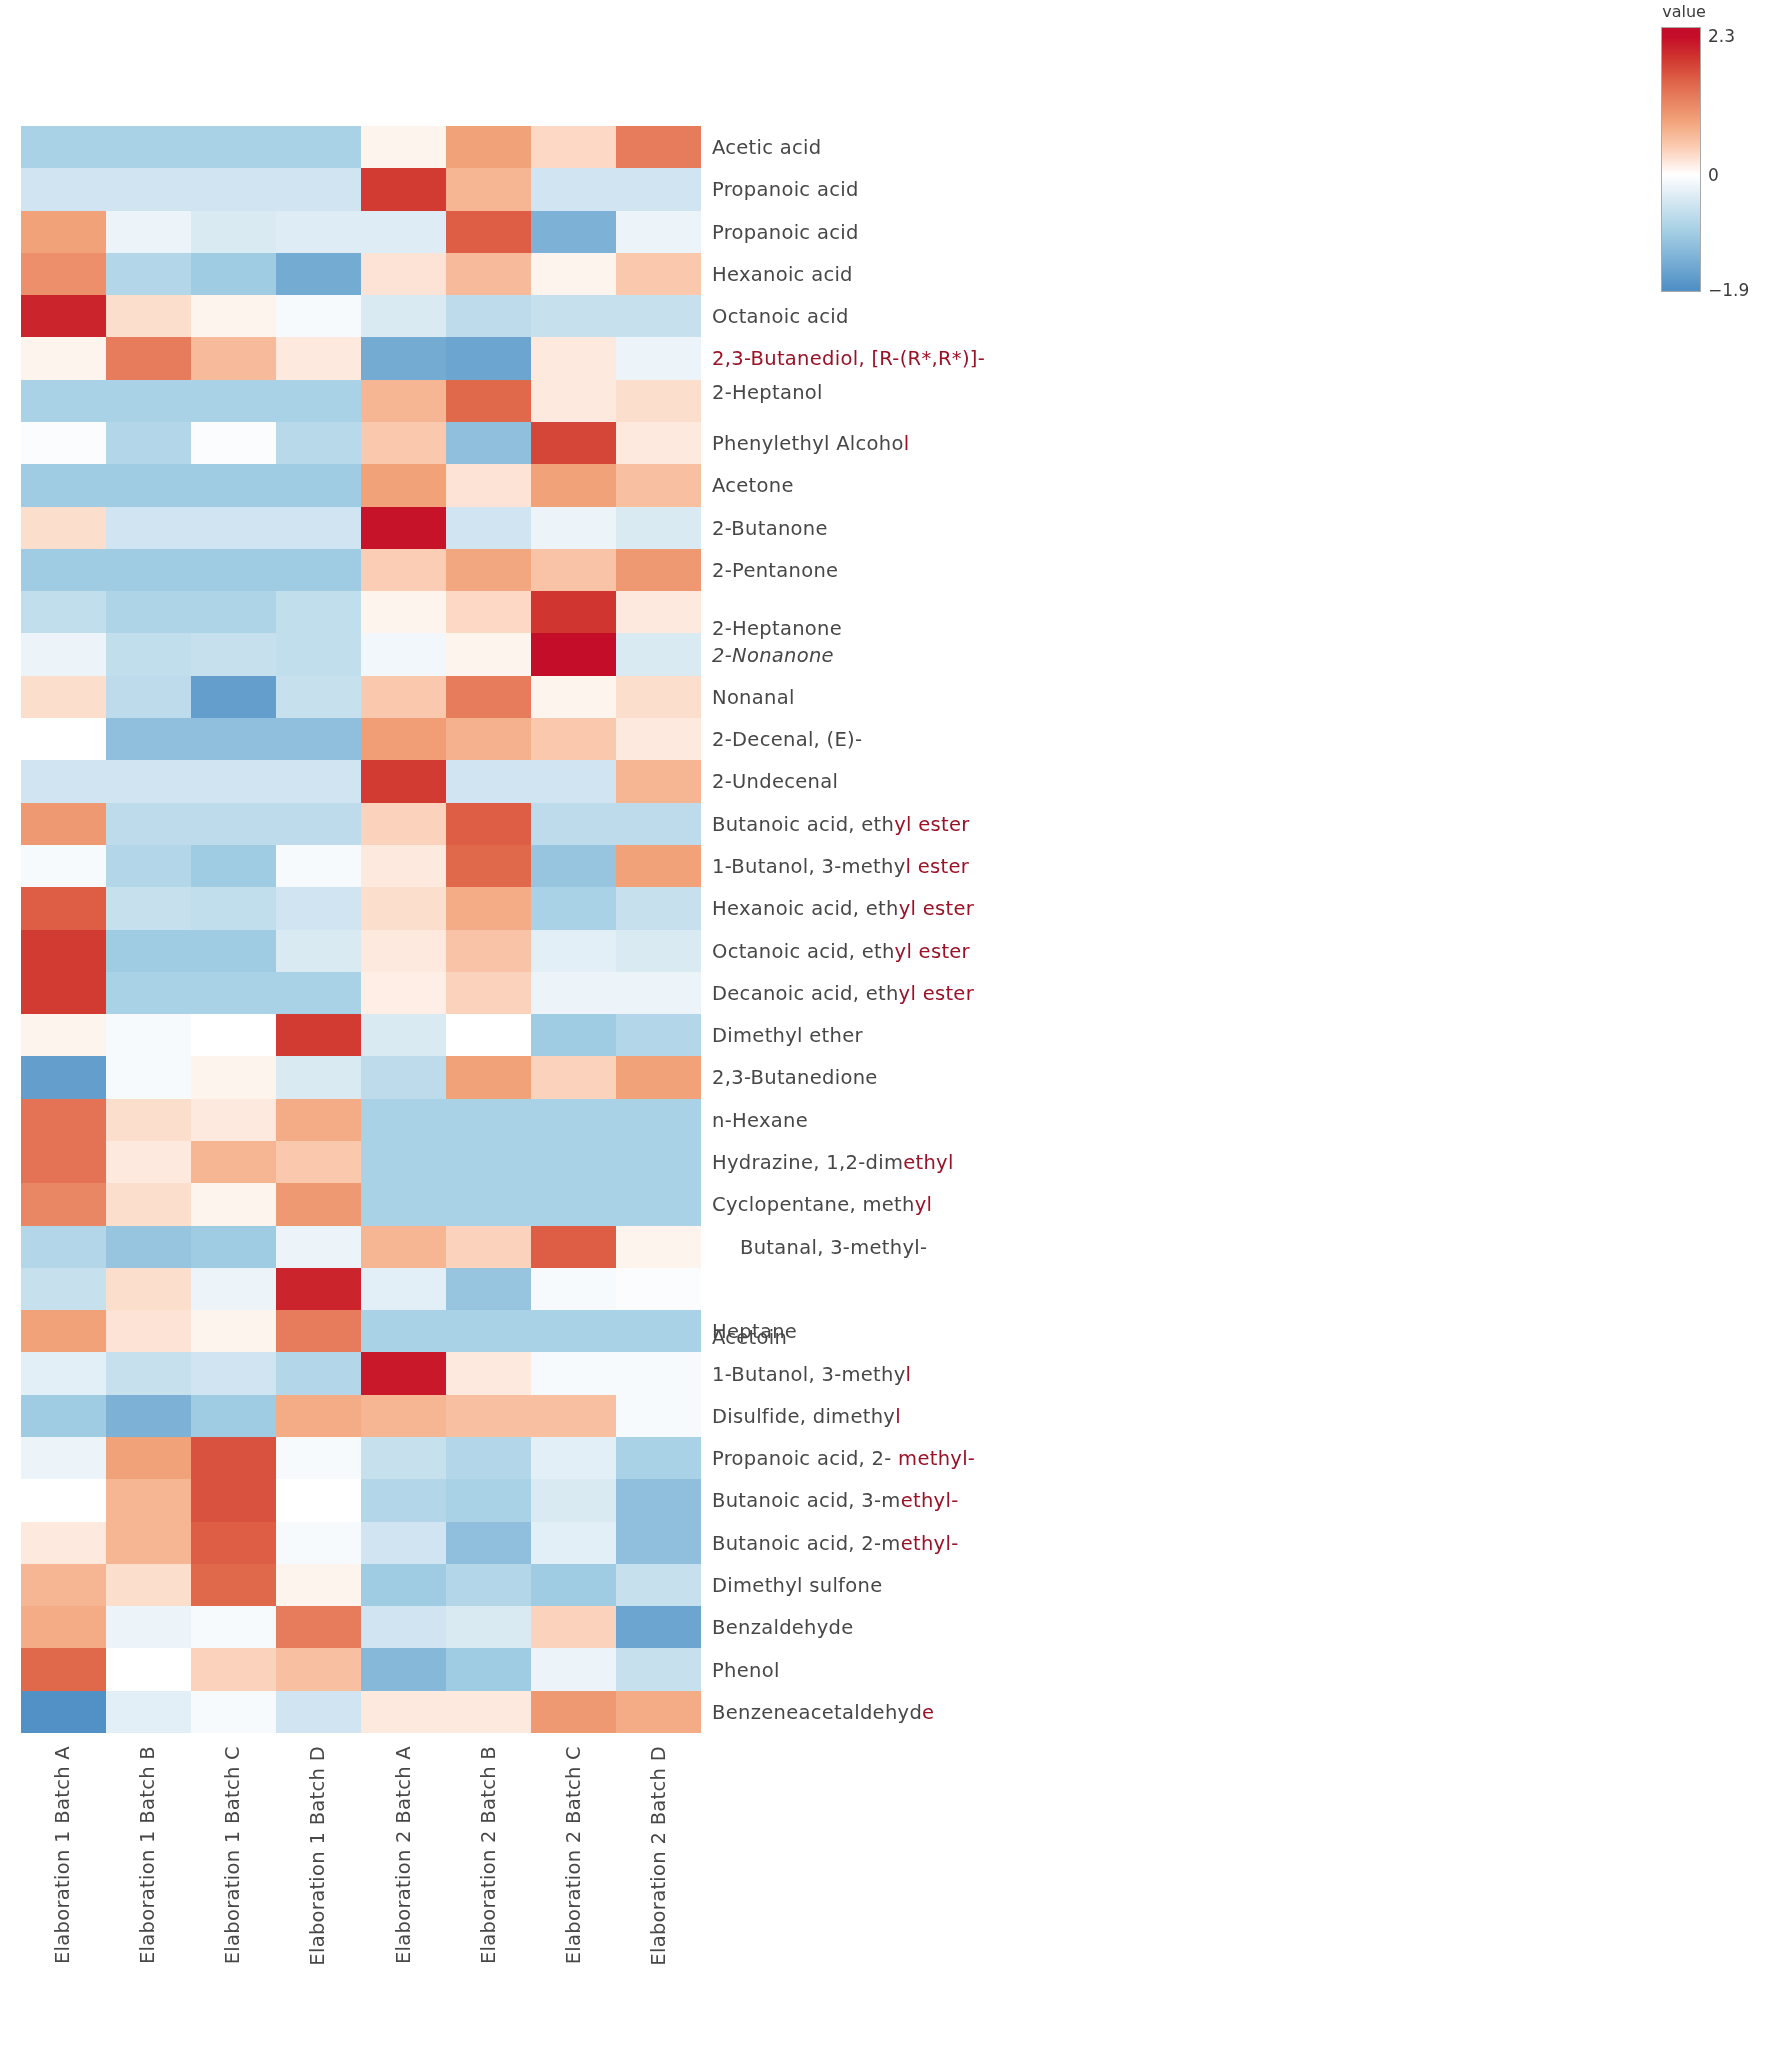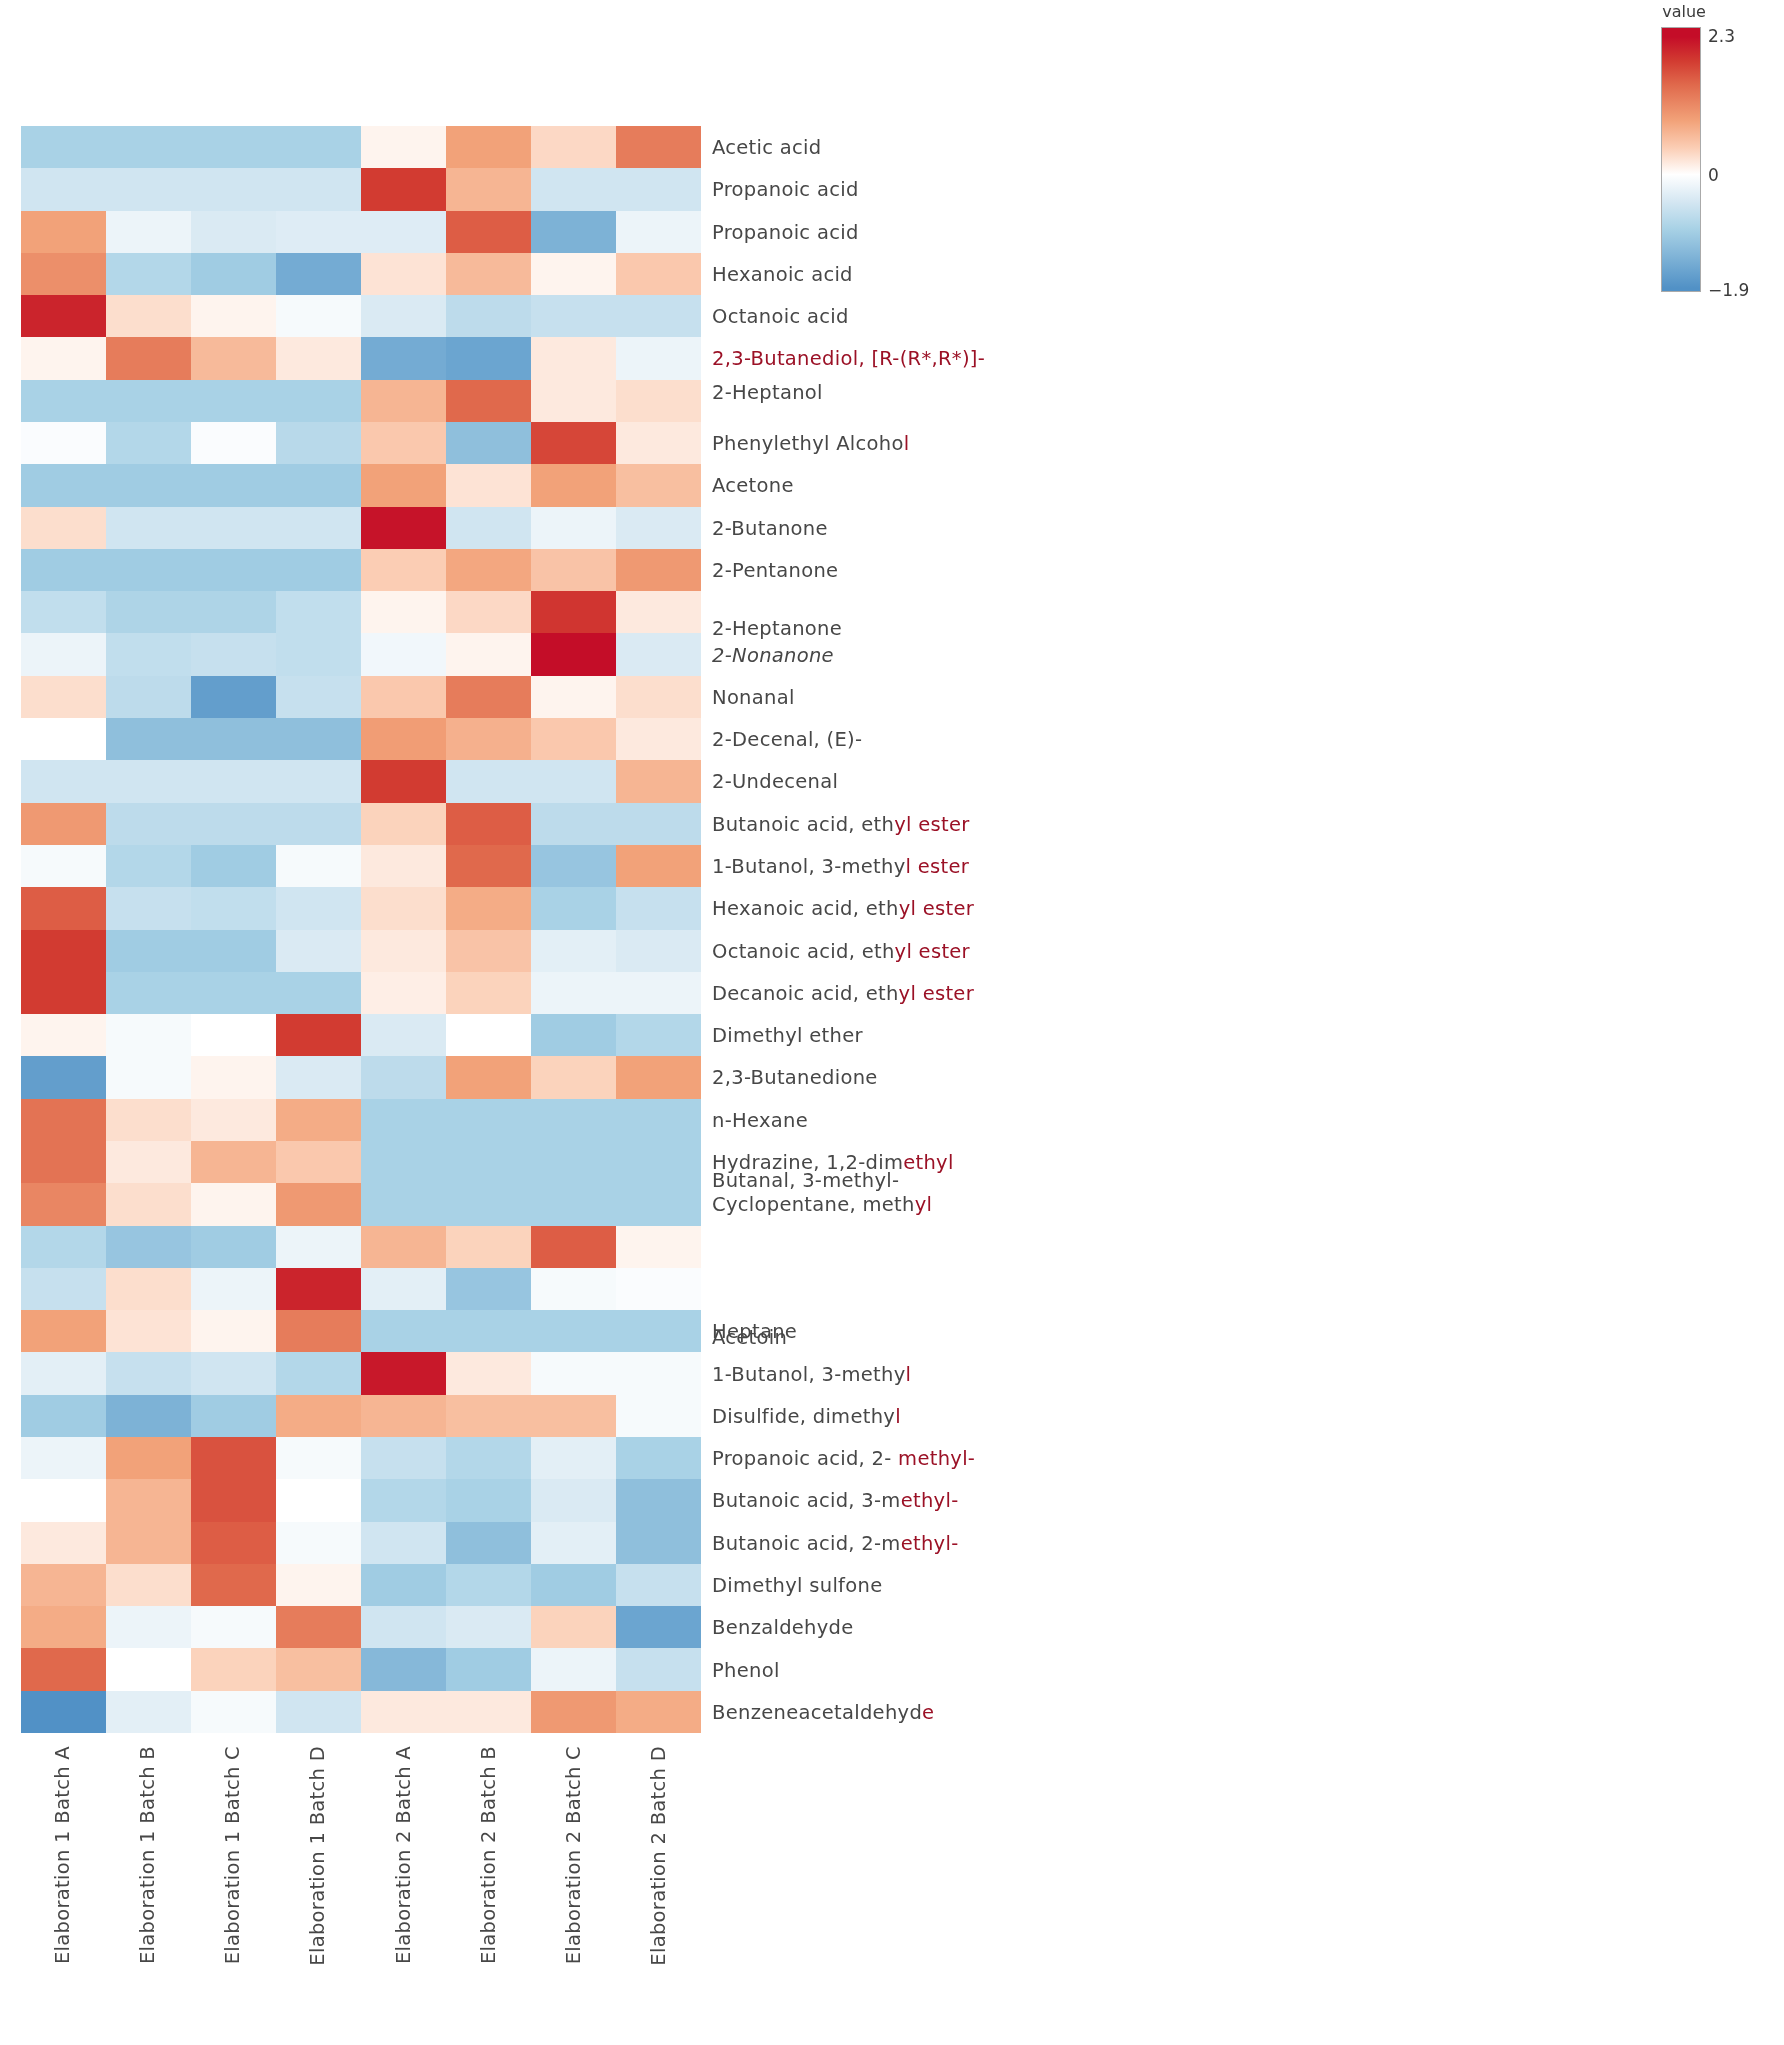--- a/index.html
+++ b/index.html
@@ -350,21 +350,21 @@
       <div class="rowlabel" style="top: 824px;"><span>Butanoic acid, eth</span><span class="redpart">yl ester</span></div>
       <div class="rowlabel" style="top: 866px;"><span>1-Butanol, 3-methy</span><span class="redpart">l ester</span></div>
       <div class="rowlabel" style="top: 908px;"><span>Hexanoic acid, eth</span><span class="redpart">yl ester</span></div>
       <div class="rowlabel" style="top: 951px;"><span>Octanoic acid, eth</span><span class="redpart">yl ester</span></div>
       <div class="rowlabel" style="top: 993px;"><span>Decanoic acid, eth</span><span class="redpart">yl ester</span></div>
       <div class="rowlabel" style="top: 1035px;"><span>Dimethyl ether</span></div>
       <div class="rowlabel" style="top: 1077px;"><span>2,3-Butanedione</span></div>
       <div class="rowlabel" style="top: 1120px;"><span>n-Hexane</span></div>
       <div class="rowlabel" style="top: 1162px;"><span>Hydrazine, 1,2-dim</span><span class="redpart">ethyl</span></div>
       <div class="rowlabel" style="top: 1204px;"><span>Cyclopentane, meth</span><span class="redpart">yl</span></div>
-      <div class="rowlabel" style="top: 1180px;"><span>Butanal, 3-methyl-</span></div>
+      <div class="rowlabel" style="top: 1247px; margin-left: 28px;"><span>Butanal, 3-methyl-</span></div>
       <div class="rowlabel" style="top: 1337px; text-align: right;"><span>Acetoin</span></div>
       <div class="rowlabel" style="top: 1331px;"><span>Heptane</span></div>
       <div class="rowlabel" style="top: 1374px;"><span>1-Butanol, 3-methy</span><span class="redpart">l</span></div>
       <div class="rowlabel" style="top: 1416px;"><span>Disulfide, dimethy</span><span class="redpart">l</span></div>
       <div class="rowlabel" style="top: 1458px;"><span>Propanoic acid, 2- </span><span class="redpart">methyl-</span></div>
       <div class="rowlabel" style="top: 1500px;"><span>Butanoic acid, 3-m</span><span class="redpart">ethyl-</span></div>
       <div class="rowlabel" style="top: 1543px;"><span>Butanoic acid, 2-m</span><span class="redpart">ethyl-</span></div>
       <div class="rowlabel" style="top: 1585px;"><span>Dimethyl sulfone</span></div>
       <div class="rowlabel" style="top: 1627px;"><span>Benzaldehyde</span></div>
       <div class="rowlabel" style="top: 1670px;"><span>Phenol</span></div>

